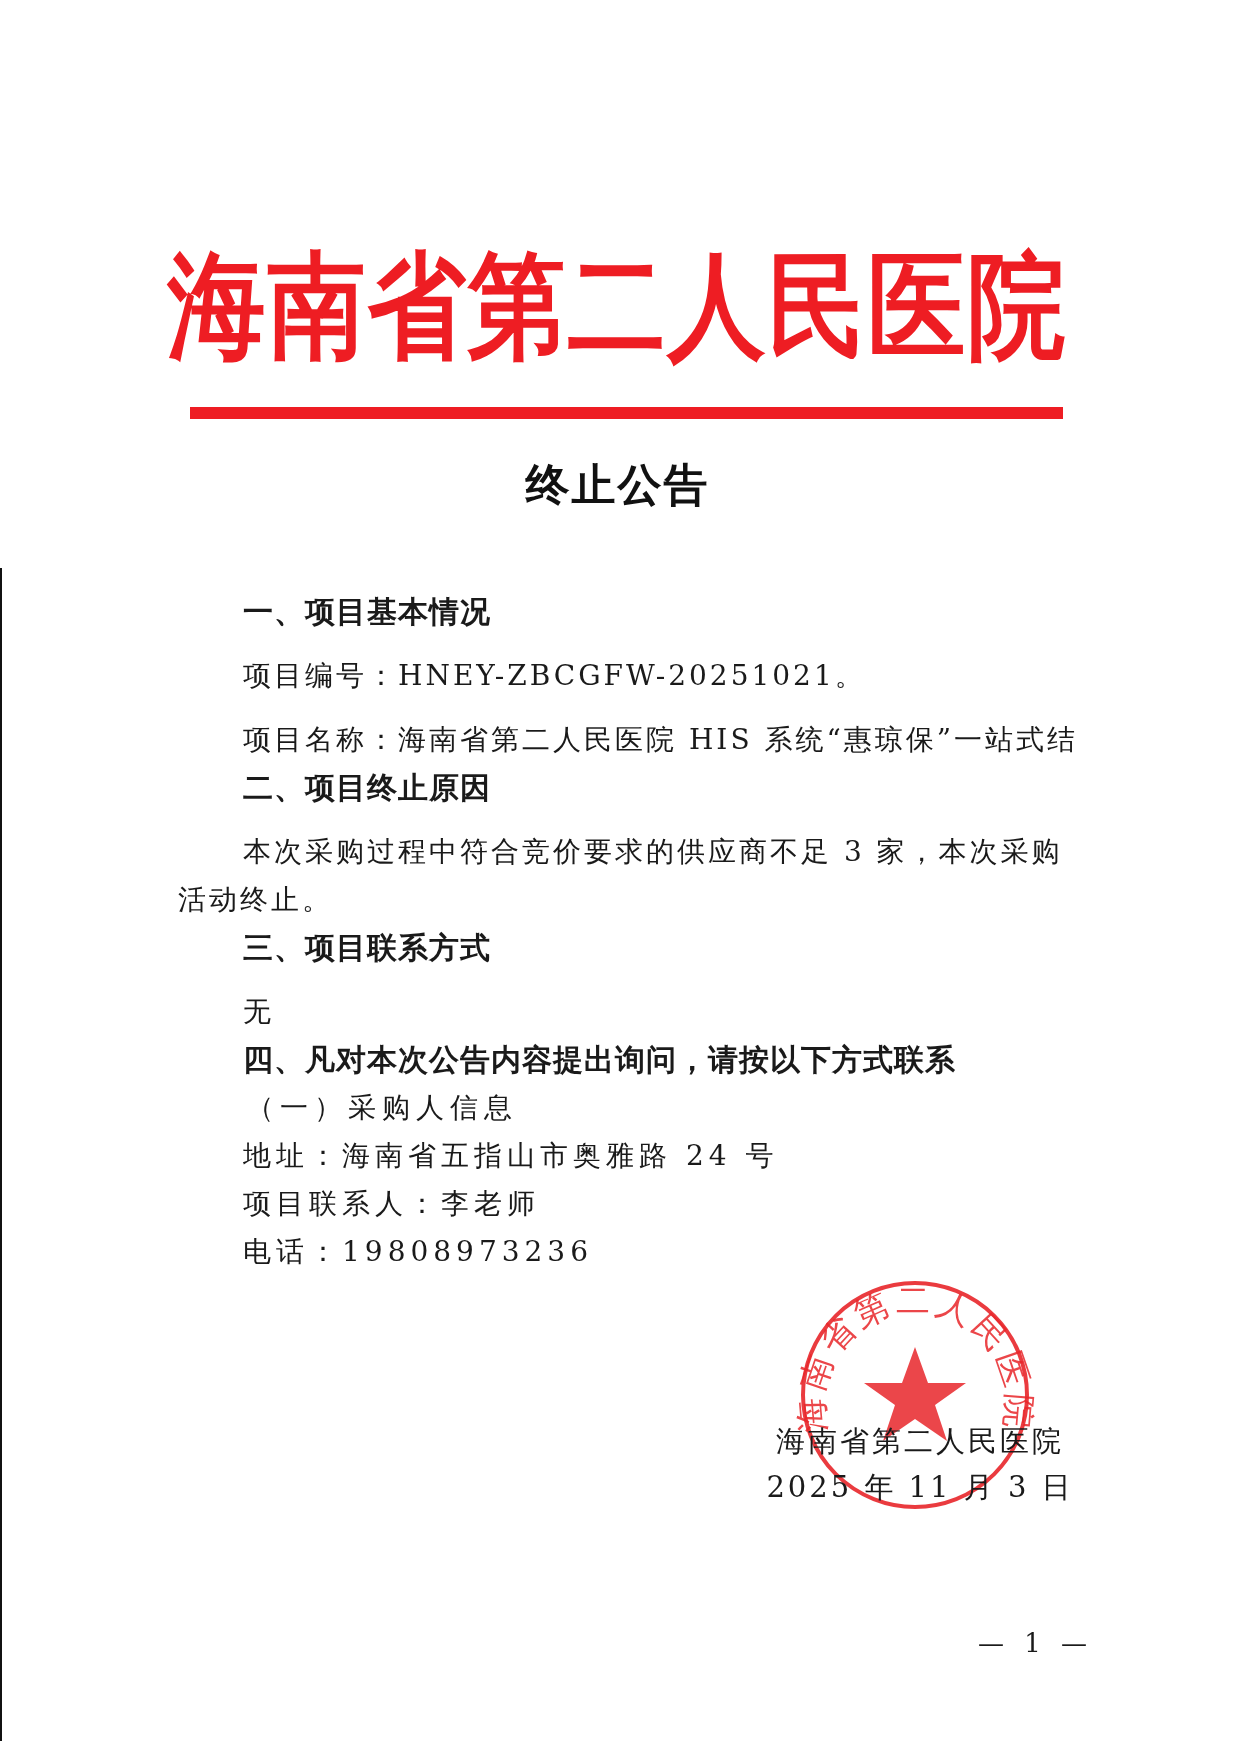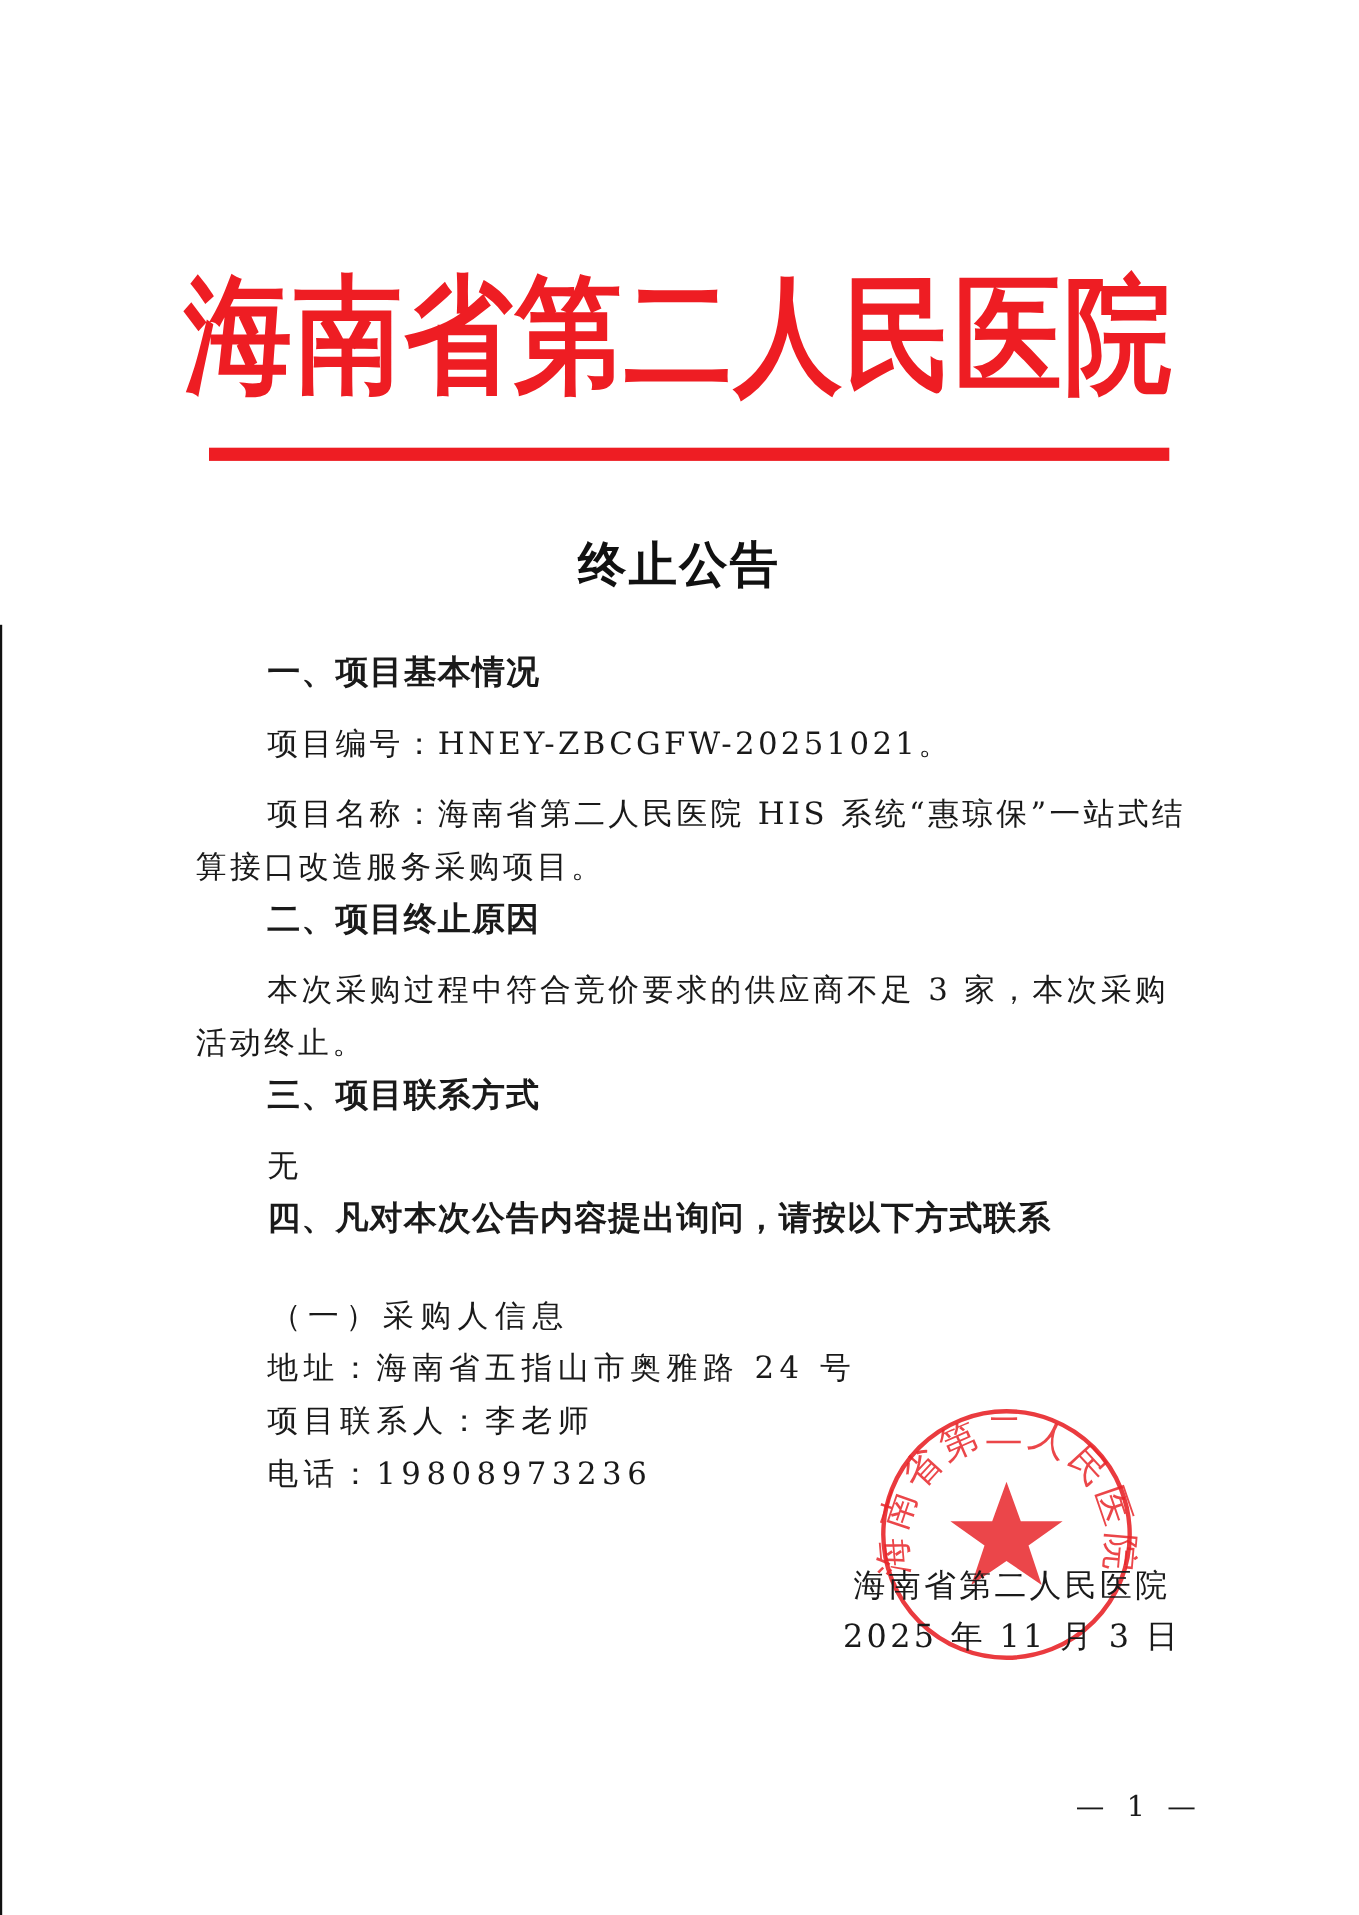--- a/index.html
+++ b/index.html
@@ -34,21 +34,21 @@
     }
     .red-rule {
       position: absolute;
       left: 190px; top: 407px;
       width: 873px; height: 12px;
       background: #ee1d23;
     }
     .doc-title {
       position: absolute;
       left: 0; width: 1235px;
-      top: 484px;
+      top: 456px;
       text-align: center;
       font-family: "DejaVu Serif", "Liberation Serif", serif;
       font-weight: bold;
       font-size: 44px;
       letter-spacing: 2px;
       color: #111;
     }
     .body {
       position: absolute;
       left: 178px; top: 588px;
@@ -59,21 +59,21 @@
     .line { white-space: nowrap; }
     .heading {
       font-family: "DejaVu Sans", "Liberation Sans", sans-serif;
       font-weight: bold;
       font-size: 30px;
       padding-left: 65px;
       letter-spacing: 1px;
     }
     .indent { padding-left: 65px; letter-spacing: 3px; margin-top: 16px; }
     .wrap { letter-spacing: 3px; }
-    .sub { padding-left: 68px; letter-spacing: 6px; margin-top: 40px; }
+    .sub { padding-left: 68px; letter-spacing: 6px; }
     .contact { padding-left: 65px; letter-spacing: 5px; }
     .stamp {
       position: absolute;
       left: 795px; top: 1275px;
       width: 240px; height: 240px;
     }
     .sign-block {
       position: absolute;
       left: 740px; top: 1418px;
       width: 360px;
@@ -96,21 +96,20 @@
 
 <div class="letterhead">海南省第二人民医院</div>
 <div class="red-rule"></div>
 
 <div class="doc-title">终止公告</div>
 
 <div class="body">
   <div class="line heading">一、项目基本情况</div>
   <div class="line indent">项目编号：HNEY-ZBCGFW-20251021。</div>
   <div class="line indent">项目名称：海南省第二人民医院 HIS 系统“惠琼保”一站式结</div>
-  <div class="line wrap">算接口改造服务采购项目。</div>
 
   <div class="line heading">二、项目终止原因</div>
   <div class="line indent">本次采购过程中符合竞价要求的供应商不足 3 家，本次采购</div>
   <div class="line wrap">活动终止。</div>
 
   <div class="line heading">三、项目联系方式</div>
   <div class="line indent">无</div>
 
   <div class="line heading">四、凡对本次公告内容提出询问，请按以下方式联系</div>
   <div class="line sub">（一）采购人信息</div>

